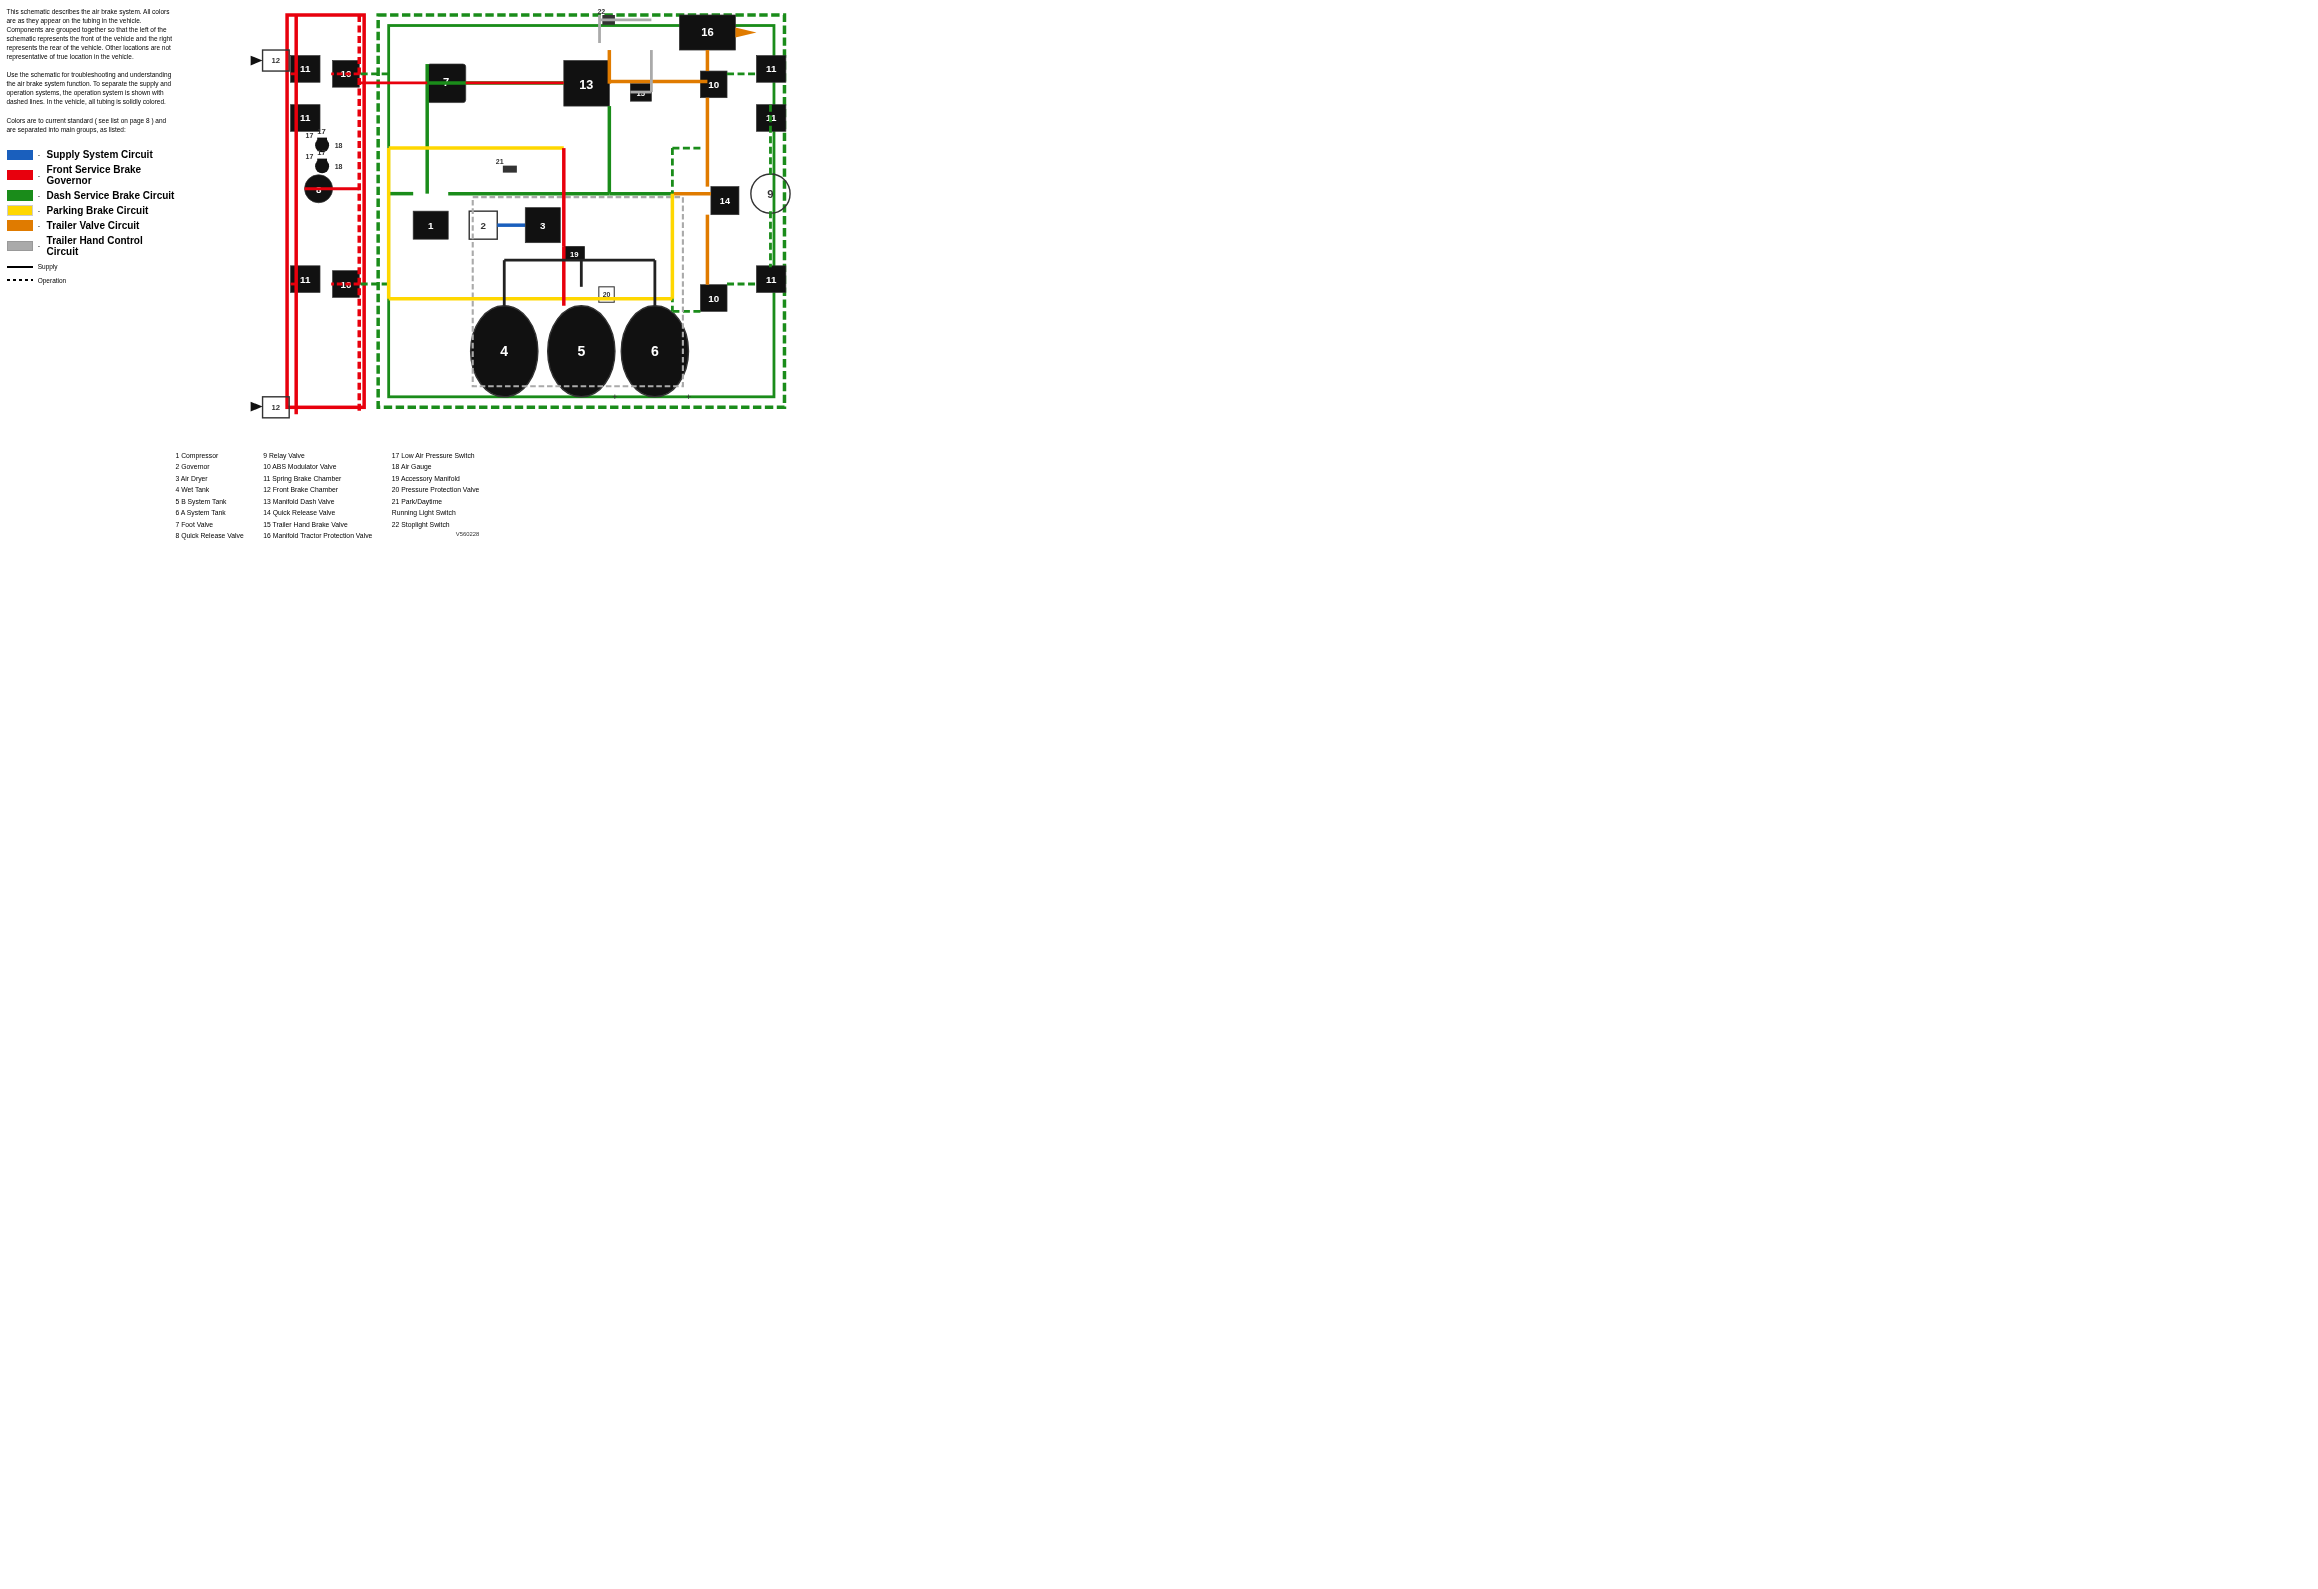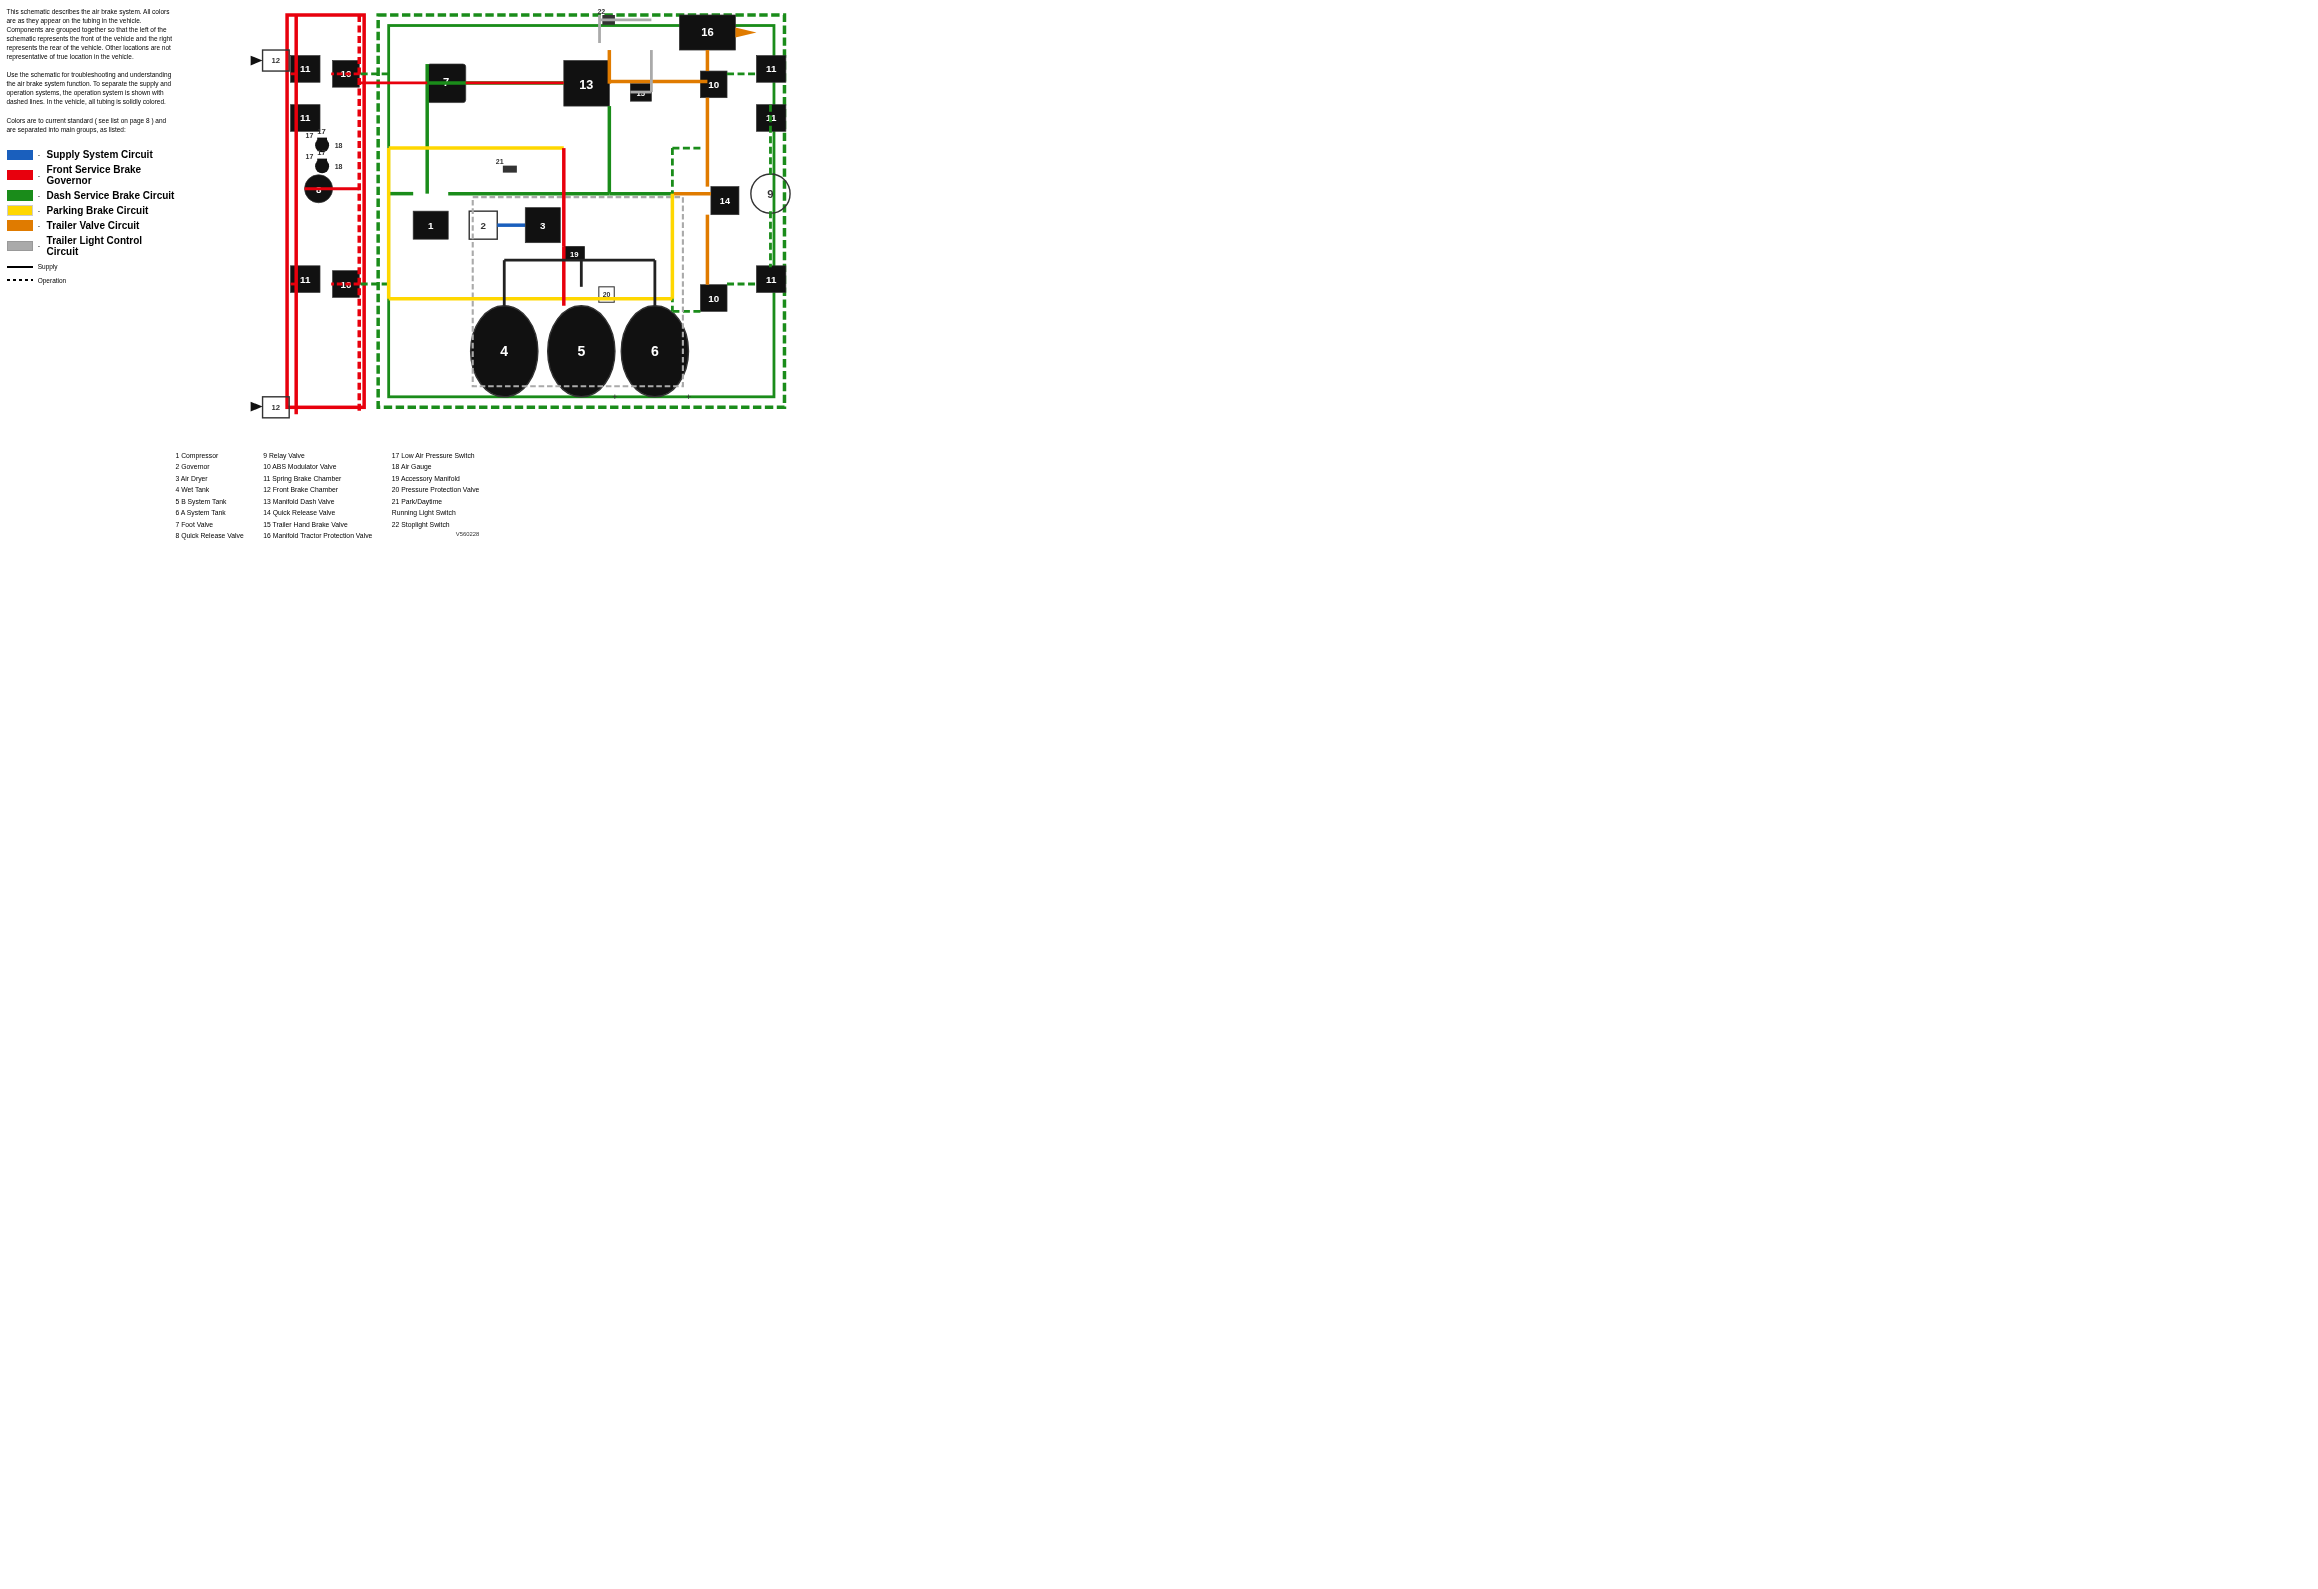--- a/index.html
+++ b/index.html
@@ -155,21 +155,21 @@
 
         <div class="legend-item">
           <div class="legend-color-box" style="background:#e07b00;"></div>
           <span class="legend-dash">-</span>
           <span class="legend-label">Trailer Valve Circuit</span>
         </div>
 
         <div class="legend-item">
           <div class="legend-color-box" style="background:#aaa;border:0.7px solid #999;"></div>
           <span class="legend-dash">-</span>
-          <span class="legend-label">Trailer Light Control Circuit</span>
+          <span class="legend-label">Trailer Hand Control Circuit</span>
         </div>
 
         <div class="line-legend">
           <div class="solid-line"></div>
           <span class="line-label">Supply</span>
         </div>
         <div class="line-legend">
           <div class="dashed-line"></div>
           <span class="line-label">Operation</span>
         </div>

